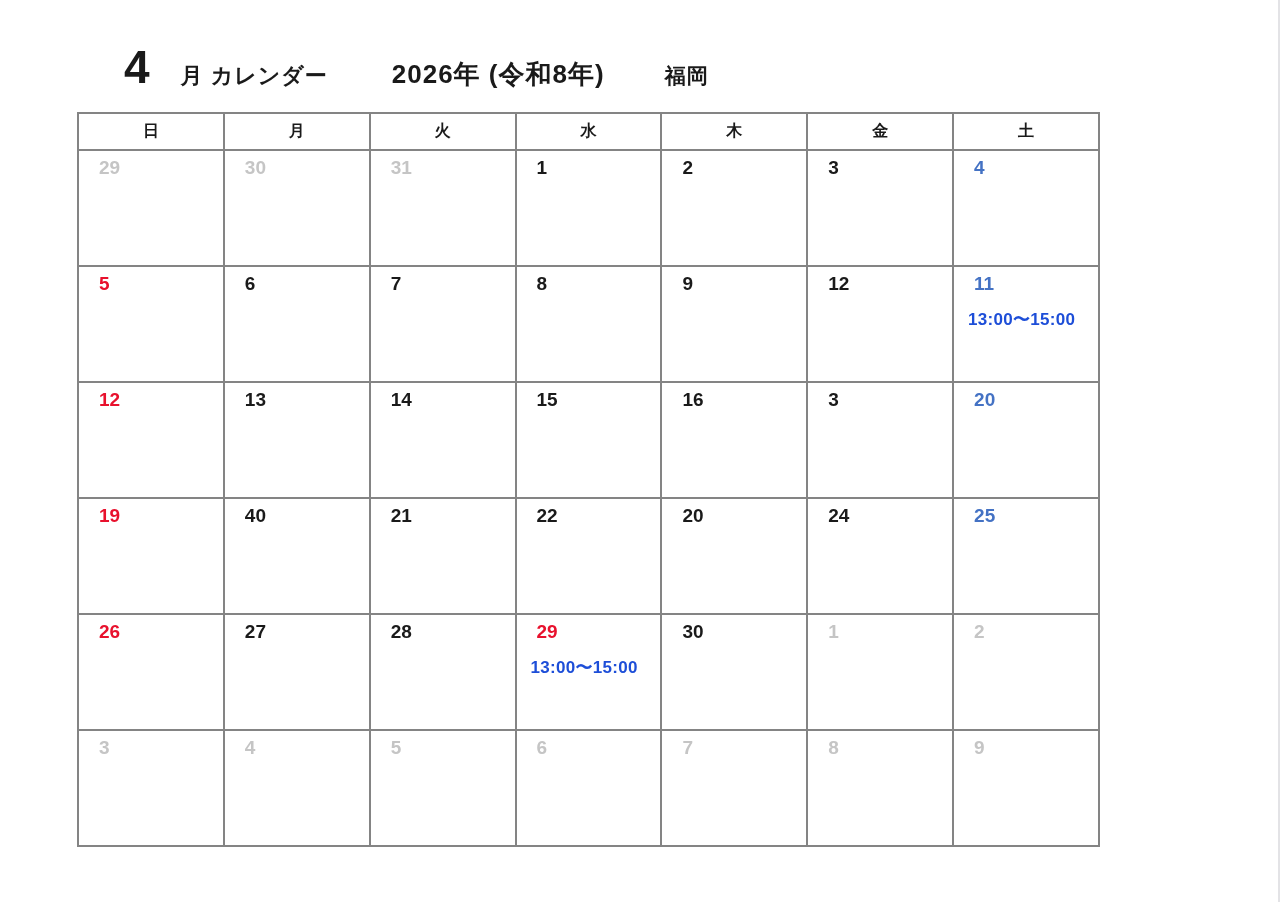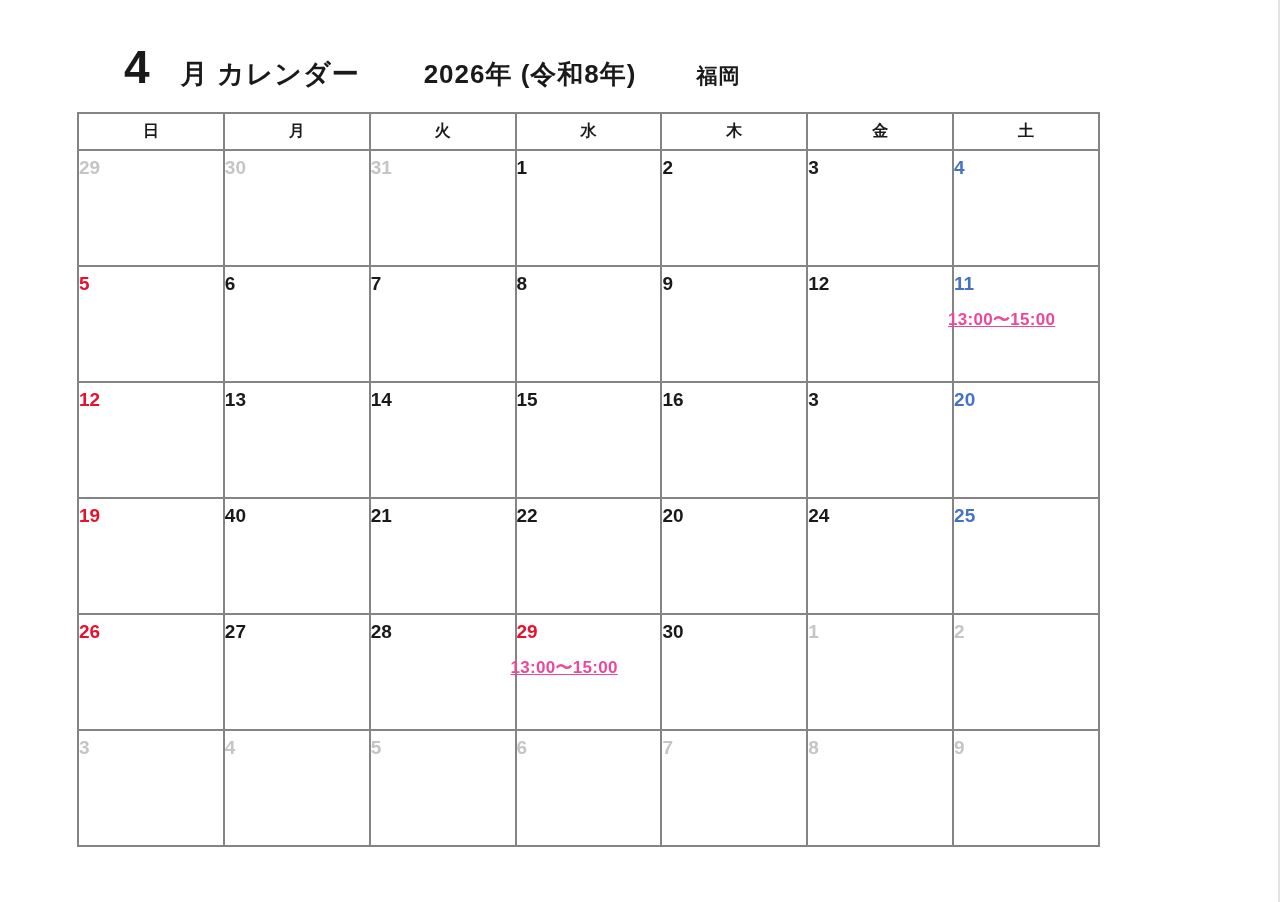--- a/index.html
+++ b/index.html
@@ -18,21 +18,21 @@
   
   .title-row {
     position: absolute;
     left: 124px; top: 40px;
     display: flex;
     align-items: baseline;
     white-space: nowrap;
     color: #1a1a1a;
   }
   .month-num   { font-size: 46px; font-weight: bold; letter-spacing: 1px; }
-  .month-label { font-size: 27px; font-weight: bold; margin-left: 30px; letter-spacing: 1px; }
+  .month-label { font-size: 22px; font-weight: bold; margin-left: 30px; letter-spacing: 1px; }
   .year-label  { font-size: 26px; font-weight: bold; margin-left: 64px; letter-spacing: 1px; }
   .location-label { font-size: 21px; font-weight: bold; margin-left: 60px; letter-spacing: 1px; }
 
   
   table.calendar {
     position: absolute;
     left: 77px; top: 112px;
     width: 1023px;
     border-collapse: collapse;
     table-layout: fixed;
@@ -47,39 +47,38 @@
     font-size: 16px;
     font-weight: bold;
     text-align: center;
     vertical-align: middle;
     color: #1a1a1a;
   }
   table.calendar td {
     height: 116px;
     vertical-align: top;
     text-align: left;
-    padding: 6px 4px 0 0;
+    padding: 6px 4px 0 20px;
   }
   .day-number {
     display: block;
     font-size: 19px;
     font-weight: bold;
     line-height: 1.2;
     color: #1a1a1a;
   }
   .event-label {
     display: block;
     margin-top: 12px;
     margin-left: -6px;
     font-size: 17px;
     font-weight: bold;
     letter-spacing: 0.3px;
-    color: #ec4899;
+    color: #1d4ed8;
     white-space: nowrap;
-    text-decoration: underline;
   }
   
   .c-sunday   { color: #e8112d; }
   .c-holiday  { color: #e8112d; }
   .c-saturday { color: #4472c4; }
   .c-normal   { color: #1a1a1a; }
   .c-outside  { color: #c5c5c5; }
 </style>
 </head>
 <body>

